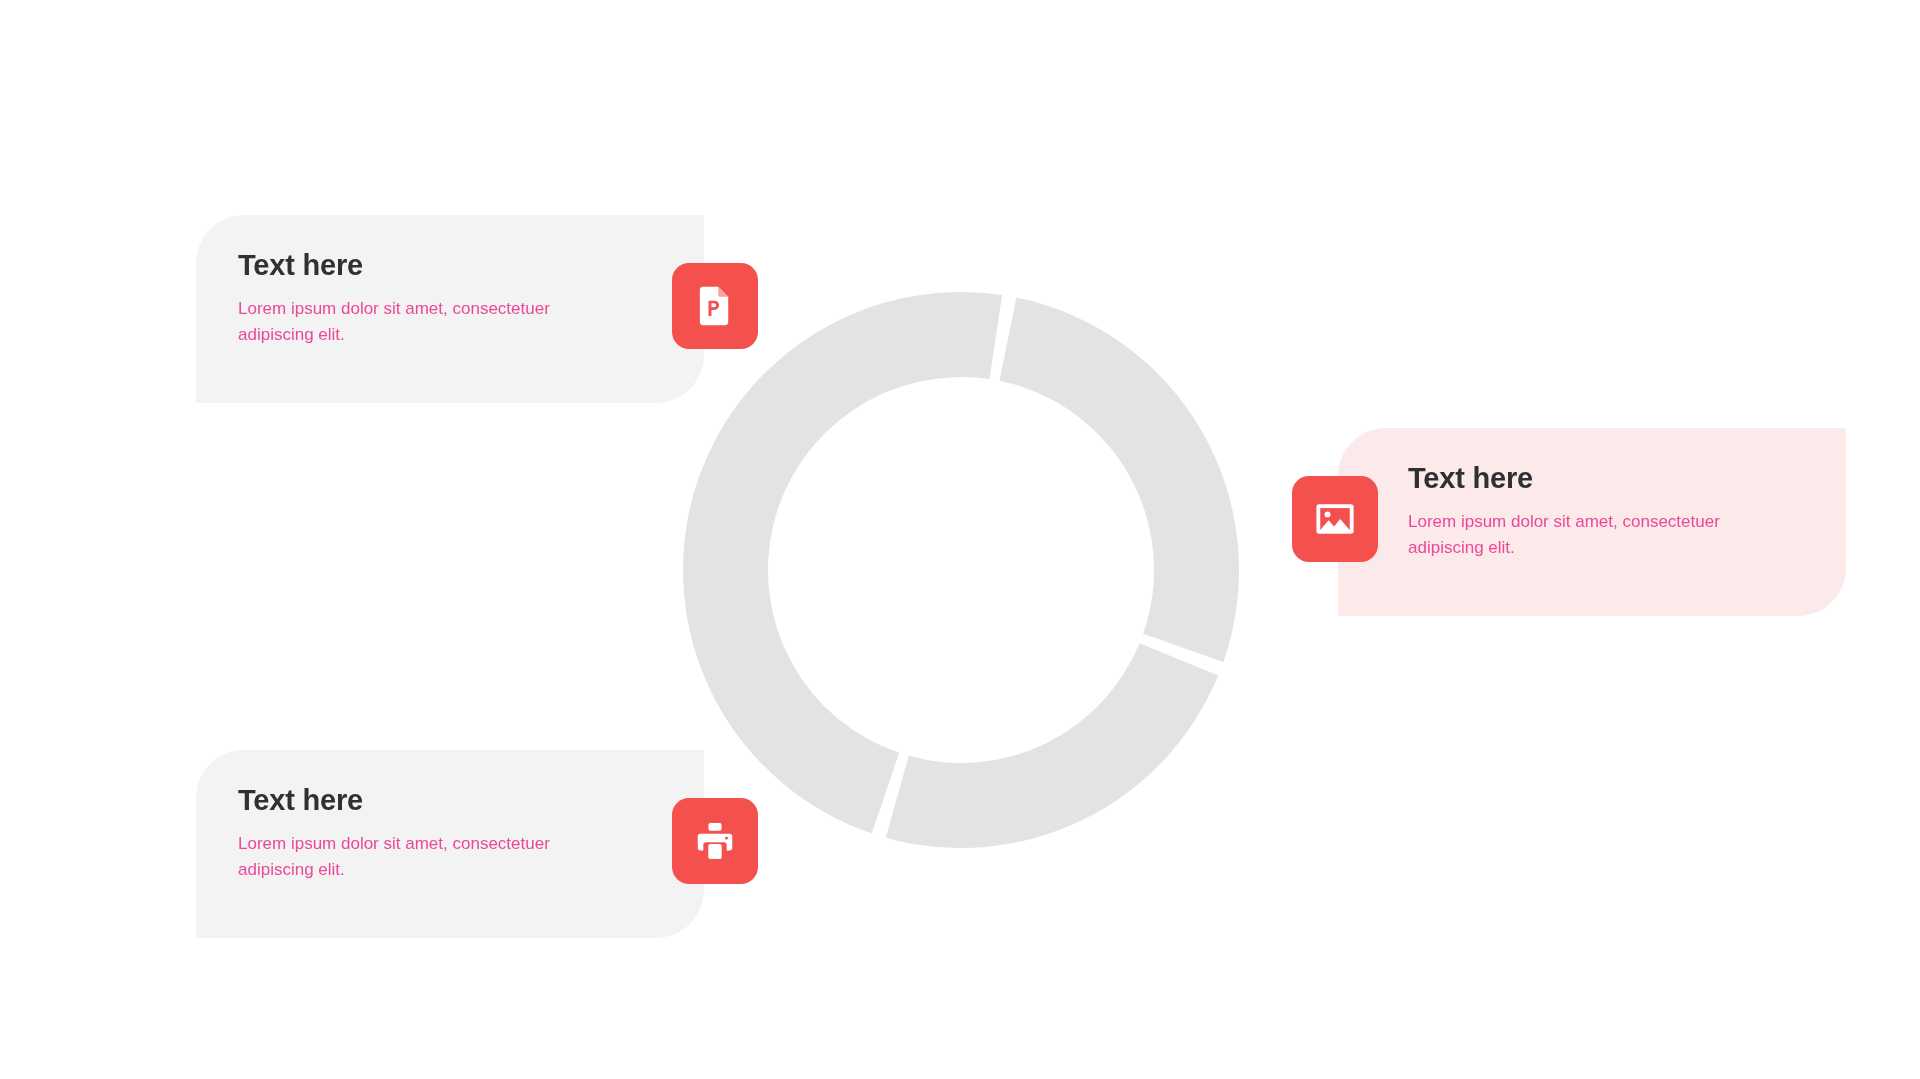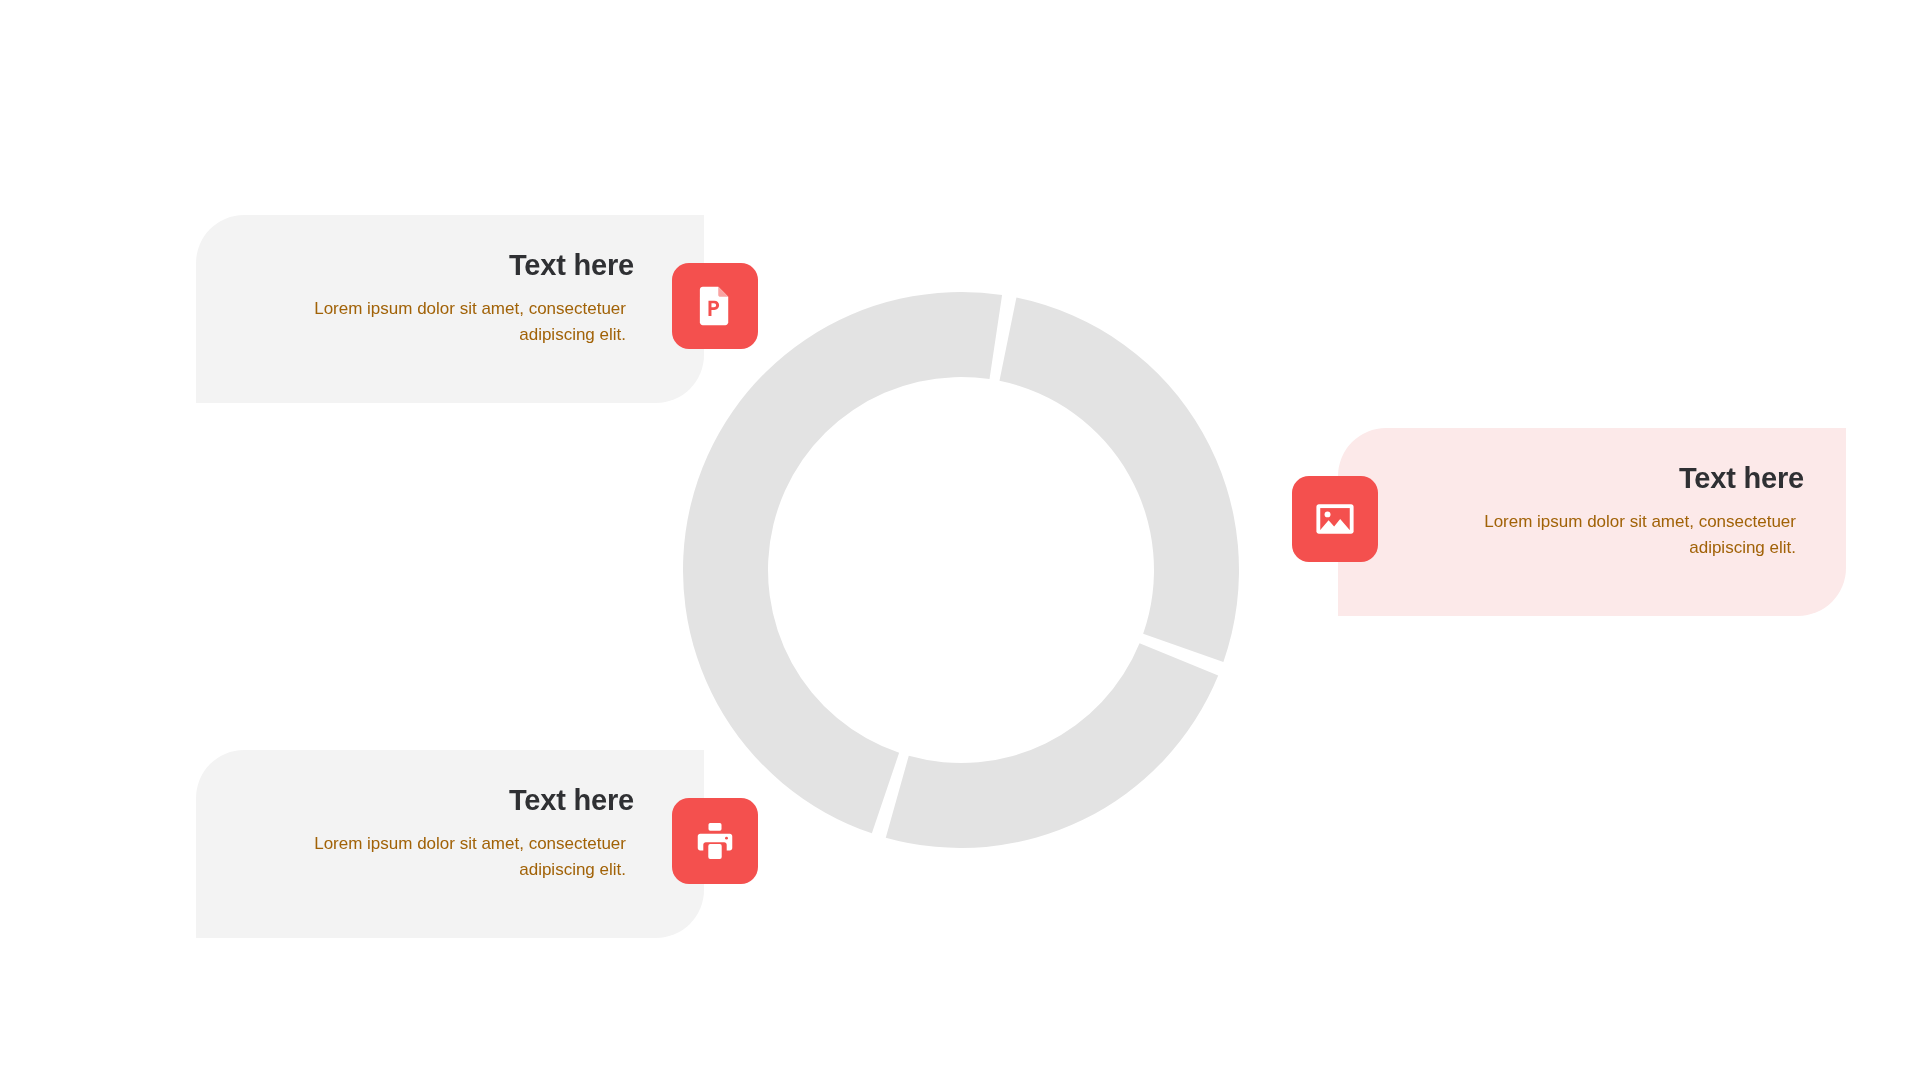--- a/index.html
+++ b/index.html
@@ -28,21 +28,20 @@
     top: 292px;
     width: 556px;
     height: 556px;
   }
   .donut-wrap svg { display: block; width: 100%; height: 100%; }
 
   
   .card {
     position: absolute;
     box-sizing: border-box;
-    text-align: right;
   }
   .card-bg {
     position: absolute;
     inset: 0;
     border-radius: 48px 0 48px 0;
   }
   .card.gray   .card-bg { background: #f3f3f3; }
   .card.pink   .card-bg { background: #fce9e9; }
 
   .card-text {
@@ -53,23 +52,23 @@
     font-size: 29px;
     font-weight: bold;
     color: #2f3033;
     letter-spacing: -0.2px;
     line-height: 1.1;
     margin: 0 0 14px 0;
     white-space: nowrap;
   }
   .card-body {
     font-size: 17px;
-    color: #a16207;
+    color: #ec4899;
     line-height: 1.55;
-    margin: 8px;
+    margin: 0;
     max-width: 380px;
   }
 
   
   .icon-tile {
     position: absolute;
     width: 86px;
     height: 86px;
     border-radius: 17px;
     background: #f4504e;

